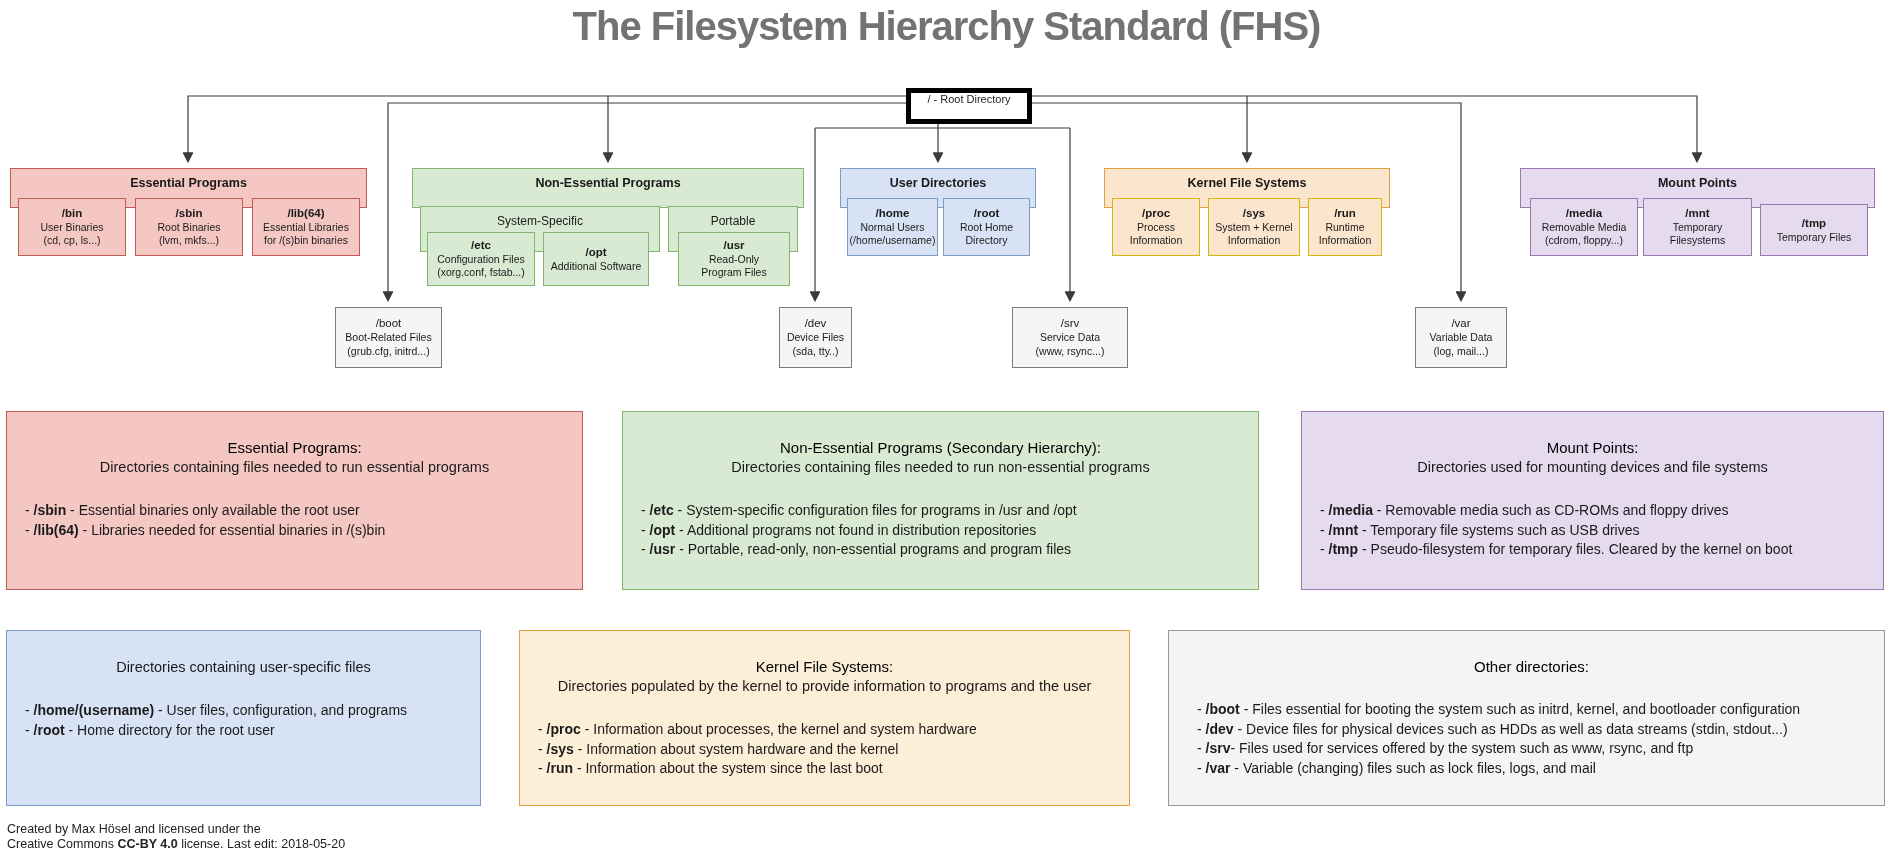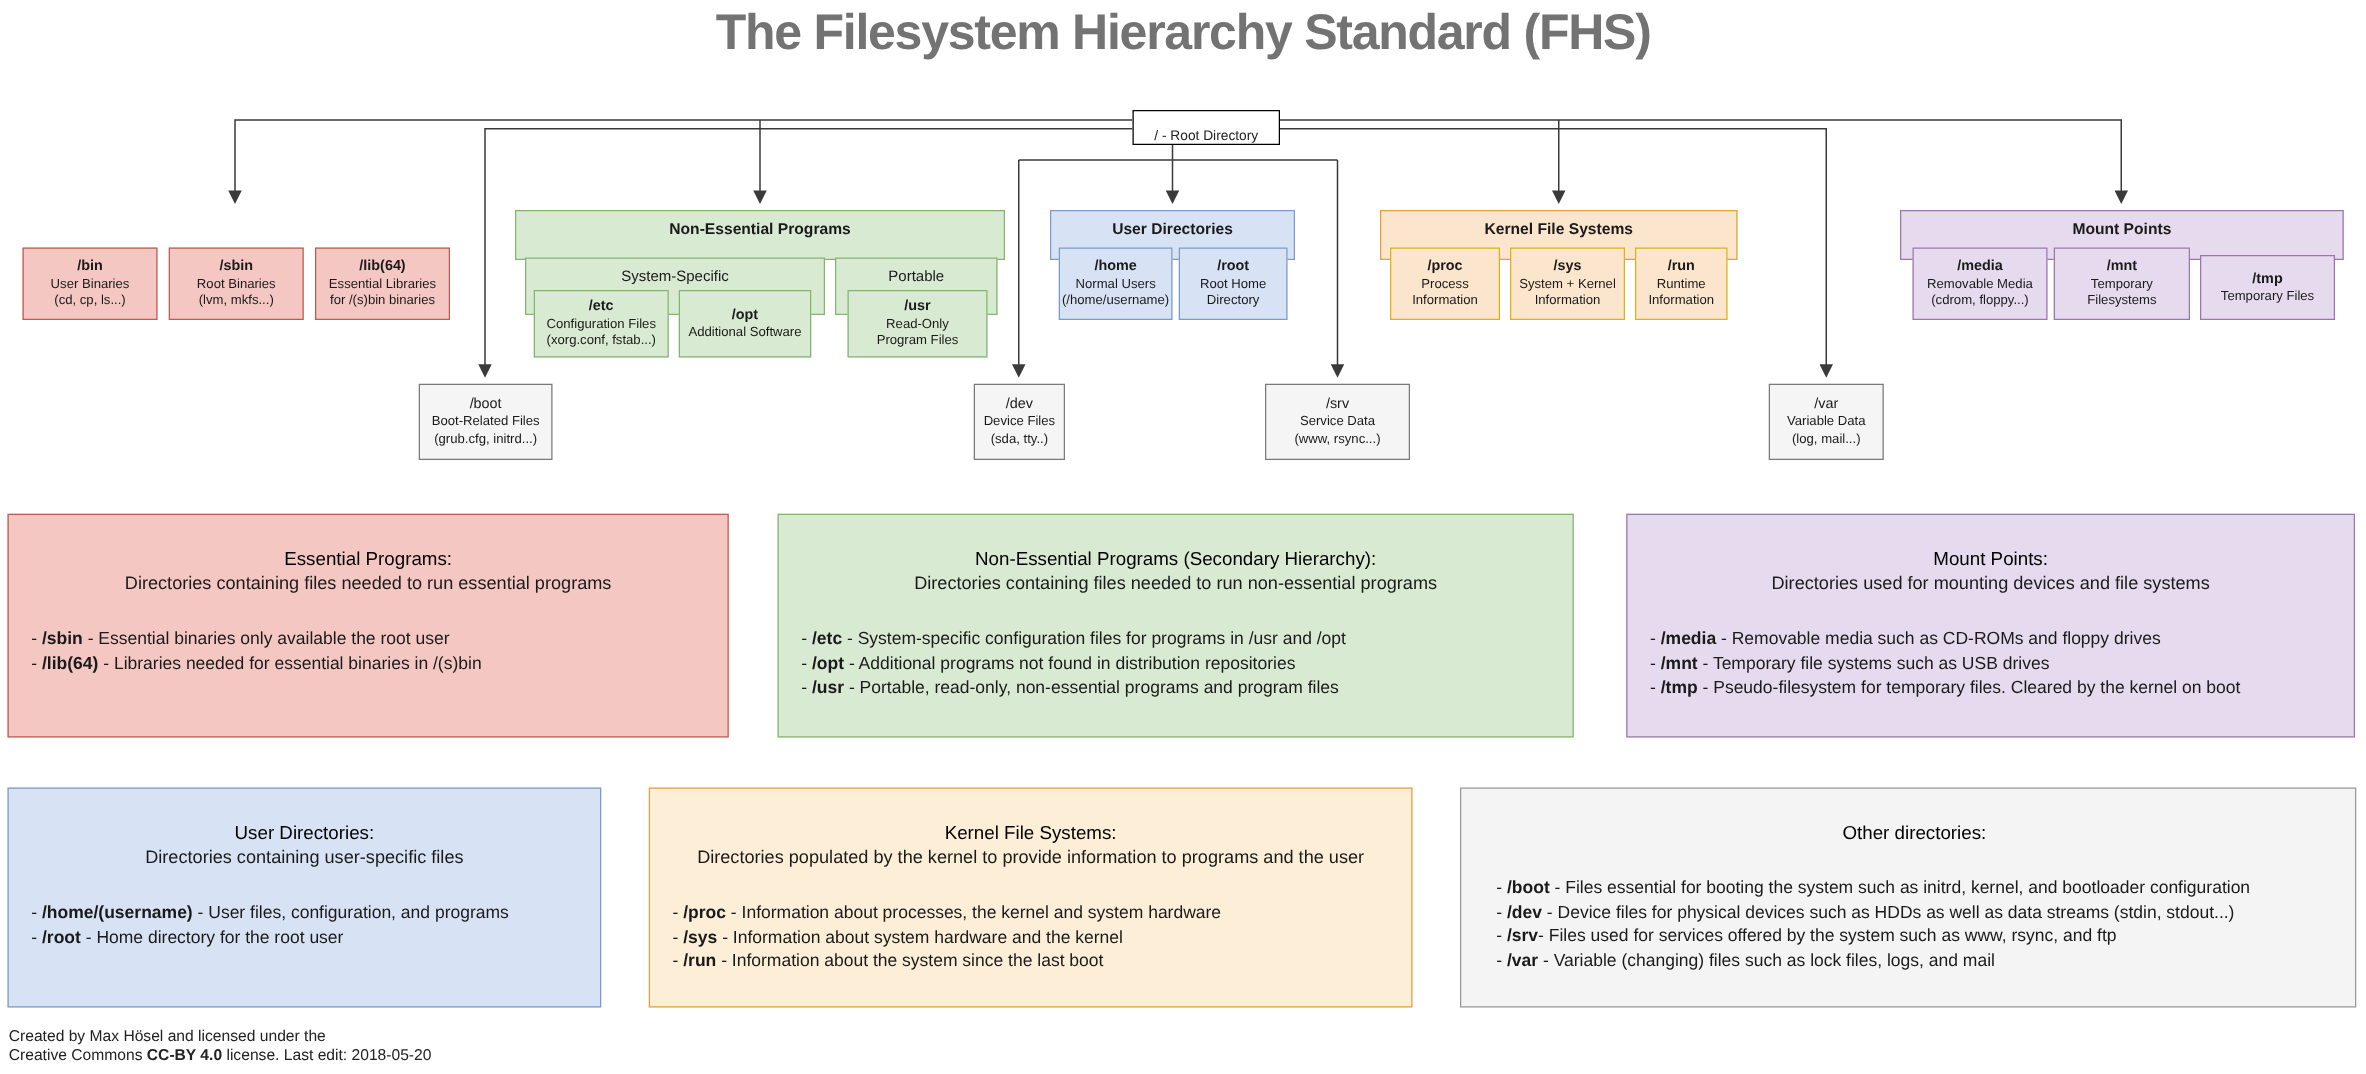--- a/index.html
+++ b/index.html
@@ -4,21 +4,21 @@
 <style>
   html,body{margin:0;padding:0;background:#ffffff;}
   .canvas{position:relative;width:1893px;height:859px;background:#ffffff;
           font-family:"Liberation Sans",sans-serif;color:#1a1a1a;overflow:hidden;}
   .page-title{position:absolute;top:4px;left:0;width:100%;text-align:center;
               font-size:40px;font-weight:bold;letter-spacing:-1px;color:#737373;}
   svg.connectors{position:absolute;left:0;top:0;pointer-events:none;}
 
   
   .rootbox{position:absolute;left:906px;top:88px;width:116px;height:26px;background:#fff;
-           border:1px solid #000000;display:flex;align-items:flex-end;justify-content:center;
+           border:5px solid #000000;display:flex;align-items:flex-start;justify-content:center;
            font-size:11px;color:#222;}
   .gcont{position:absolute;height:40px;border:1px solid;display:flex;justify-content:center;
          align-items:flex-start;padding-top:7px;box-sizing:border-box;font-size:12.5px;font-weight:bold;}
   .sgcont{position:absolute;height:46px;border:1px solid;display:flex;justify-content:center;
           align-items:flex-start;padding-top:7px;box-sizing:border-box;font-size:12px;font-weight:normal;}
   .node{position:absolute;border:1px solid;box-sizing:border-box;display:flex;flex-direction:column;
         align-items:center;justify-content:center;text-align:center;line-height:1.3;}
   .node .nt{font-weight:bold;font-size:11.5px;white-space:nowrap;}
   .node .nt.plain{font-weight:normal;}
   .node .nl{font-size:10.5px;white-space:nowrap;}
@@ -73,20 +73,23 @@
       <path d="M815,128 H1070"></path>
       <path d="M815,128 V300" marker-end="url(#arrow)"></path>
       <path d="M1070,128 V300" marker-end="url(#arrow)"></path>
     </g>
   </svg>
 
   <div class="rootbox">
     <span>/ - Root Directory</span>
   </div>
 
+  <div class="gcont c-red" style="left:10px;top:168px;width:357px;">
+    <span>Essential Programs</span>
+  </div>
   <div class="node n-red" style="left:18px;top:198px;width:108px;height:58px;">
     <div class="nt">/bin</div>
     <div class="nl">User Binaries</div>
     <div class="nl">(cd, cp, ls...)</div>
   </div>
   <div class="node n-red" style="left:135px;top:198px;width:108px;height:58px;">
     <div class="nt">/sbin</div>
     <div class="nl">Root Binaries</div>
     <div class="nl">(lvm, mkfs...)</div>
   </div>
@@ -215,21 +218,20 @@
     <div class="p-title">Mount Points:</div>
     <div class="p-sub">Directories used for mounting devices and file systems</div>
     <div class="p-bullets">
       <div><span>- </span><b>/media</b><span> - Removable media such as CD-ROMs and floppy drives</span></div>
       <div><span>- </span><b>/mnt</b><span> - Temporary file systems such as USB drives</span></div>
       <div><span>- </span><b>/tmp</b><span> - Pseudo-filesystem for temporary files. Cleared by the kernel on boot</span></div>
     </div>
   </div>
 
   <div class="panel pa-blue" style="left:6px;top:630px;width:475px;height:176px;">
-    <div class="p-title">User Directories:</div>
     <div class="p-sub">Directories containing user-specific files</div>
     <div class="p-bullets">
       <div><span>- </span><b>/home/(username)</b><span> - User files, configuration, and programs</span></div>
       <div><span>- </span><b>/root</b><span> - Home directory for the root user</span></div>
     </div>
   </div>
 
   <div class="panel pa-orange" style="left:519px;top:630px;width:611px;height:176px;">
     <div class="p-title">Kernel File Systems:</div>
     <div class="p-sub">Directories populated by the kernel to provide information to programs and the user</div>

